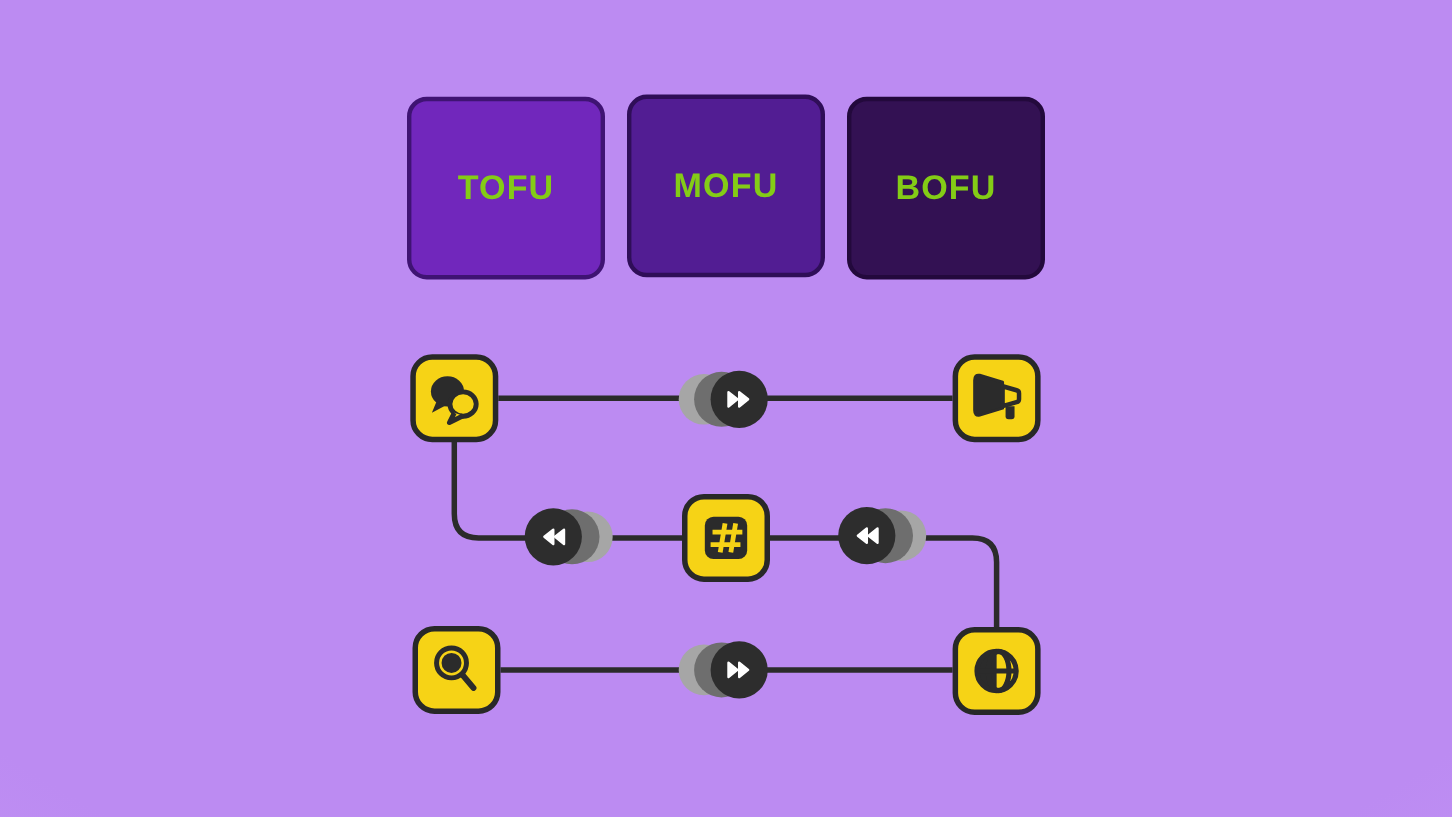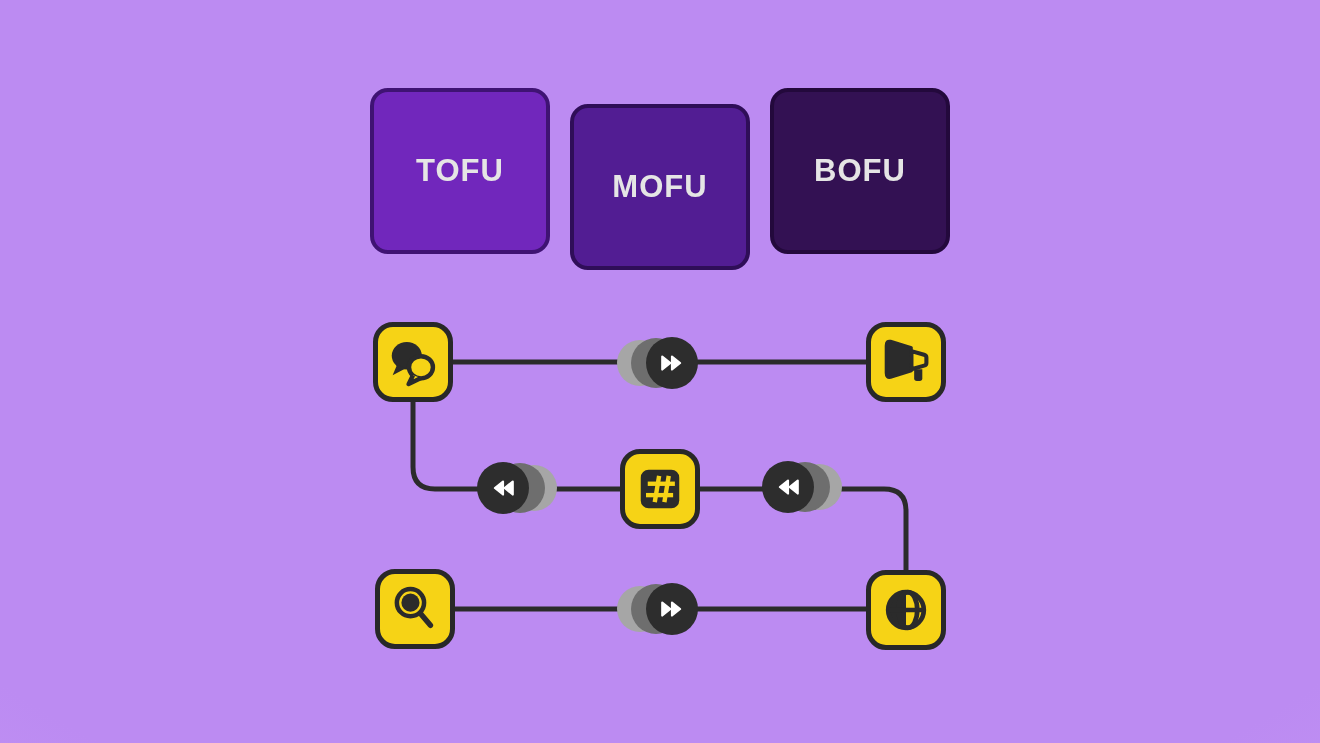--- a/index.html
+++ b/index.html
@@ -13,27 +13,27 @@
   
   .stage{
     position:absolute;
     width:180px;height:166px;
     box-sizing:border-box;
     border:4px solid #000;
     border-radius:18px;
     display:flex;align-items:center;justify-content:center;
   }
   .stage span{
-    color:#e5e5e5;
+    color:#84cc16;
     font-size:31px;
     font-weight:800;
     letter-spacing:1px;
   }
   .stage-0{left:370px;top:88px;background:#7127bc;border-color:#3f1373;}
-  .stage-1{left:570px;top:104px;background:#521d93;border-color:#2f0e58;}
+  .stage-1{left:570px;top:86px;background:#521d93;border-color:#2f0e58;}
   .stage-2{left:770px;top:88px;background:#331153;border-color:#23093c;text-align:center;}
   
   .connectors{position:absolute;left:0;top:0;}
   .connectors path{stroke:#2b2b2b;stroke-width:5;fill:none;}
   
   .node{
     position:absolute;
     width:80px;height:80px;
     box-sizing:border-box;
     background:#f6d316;

